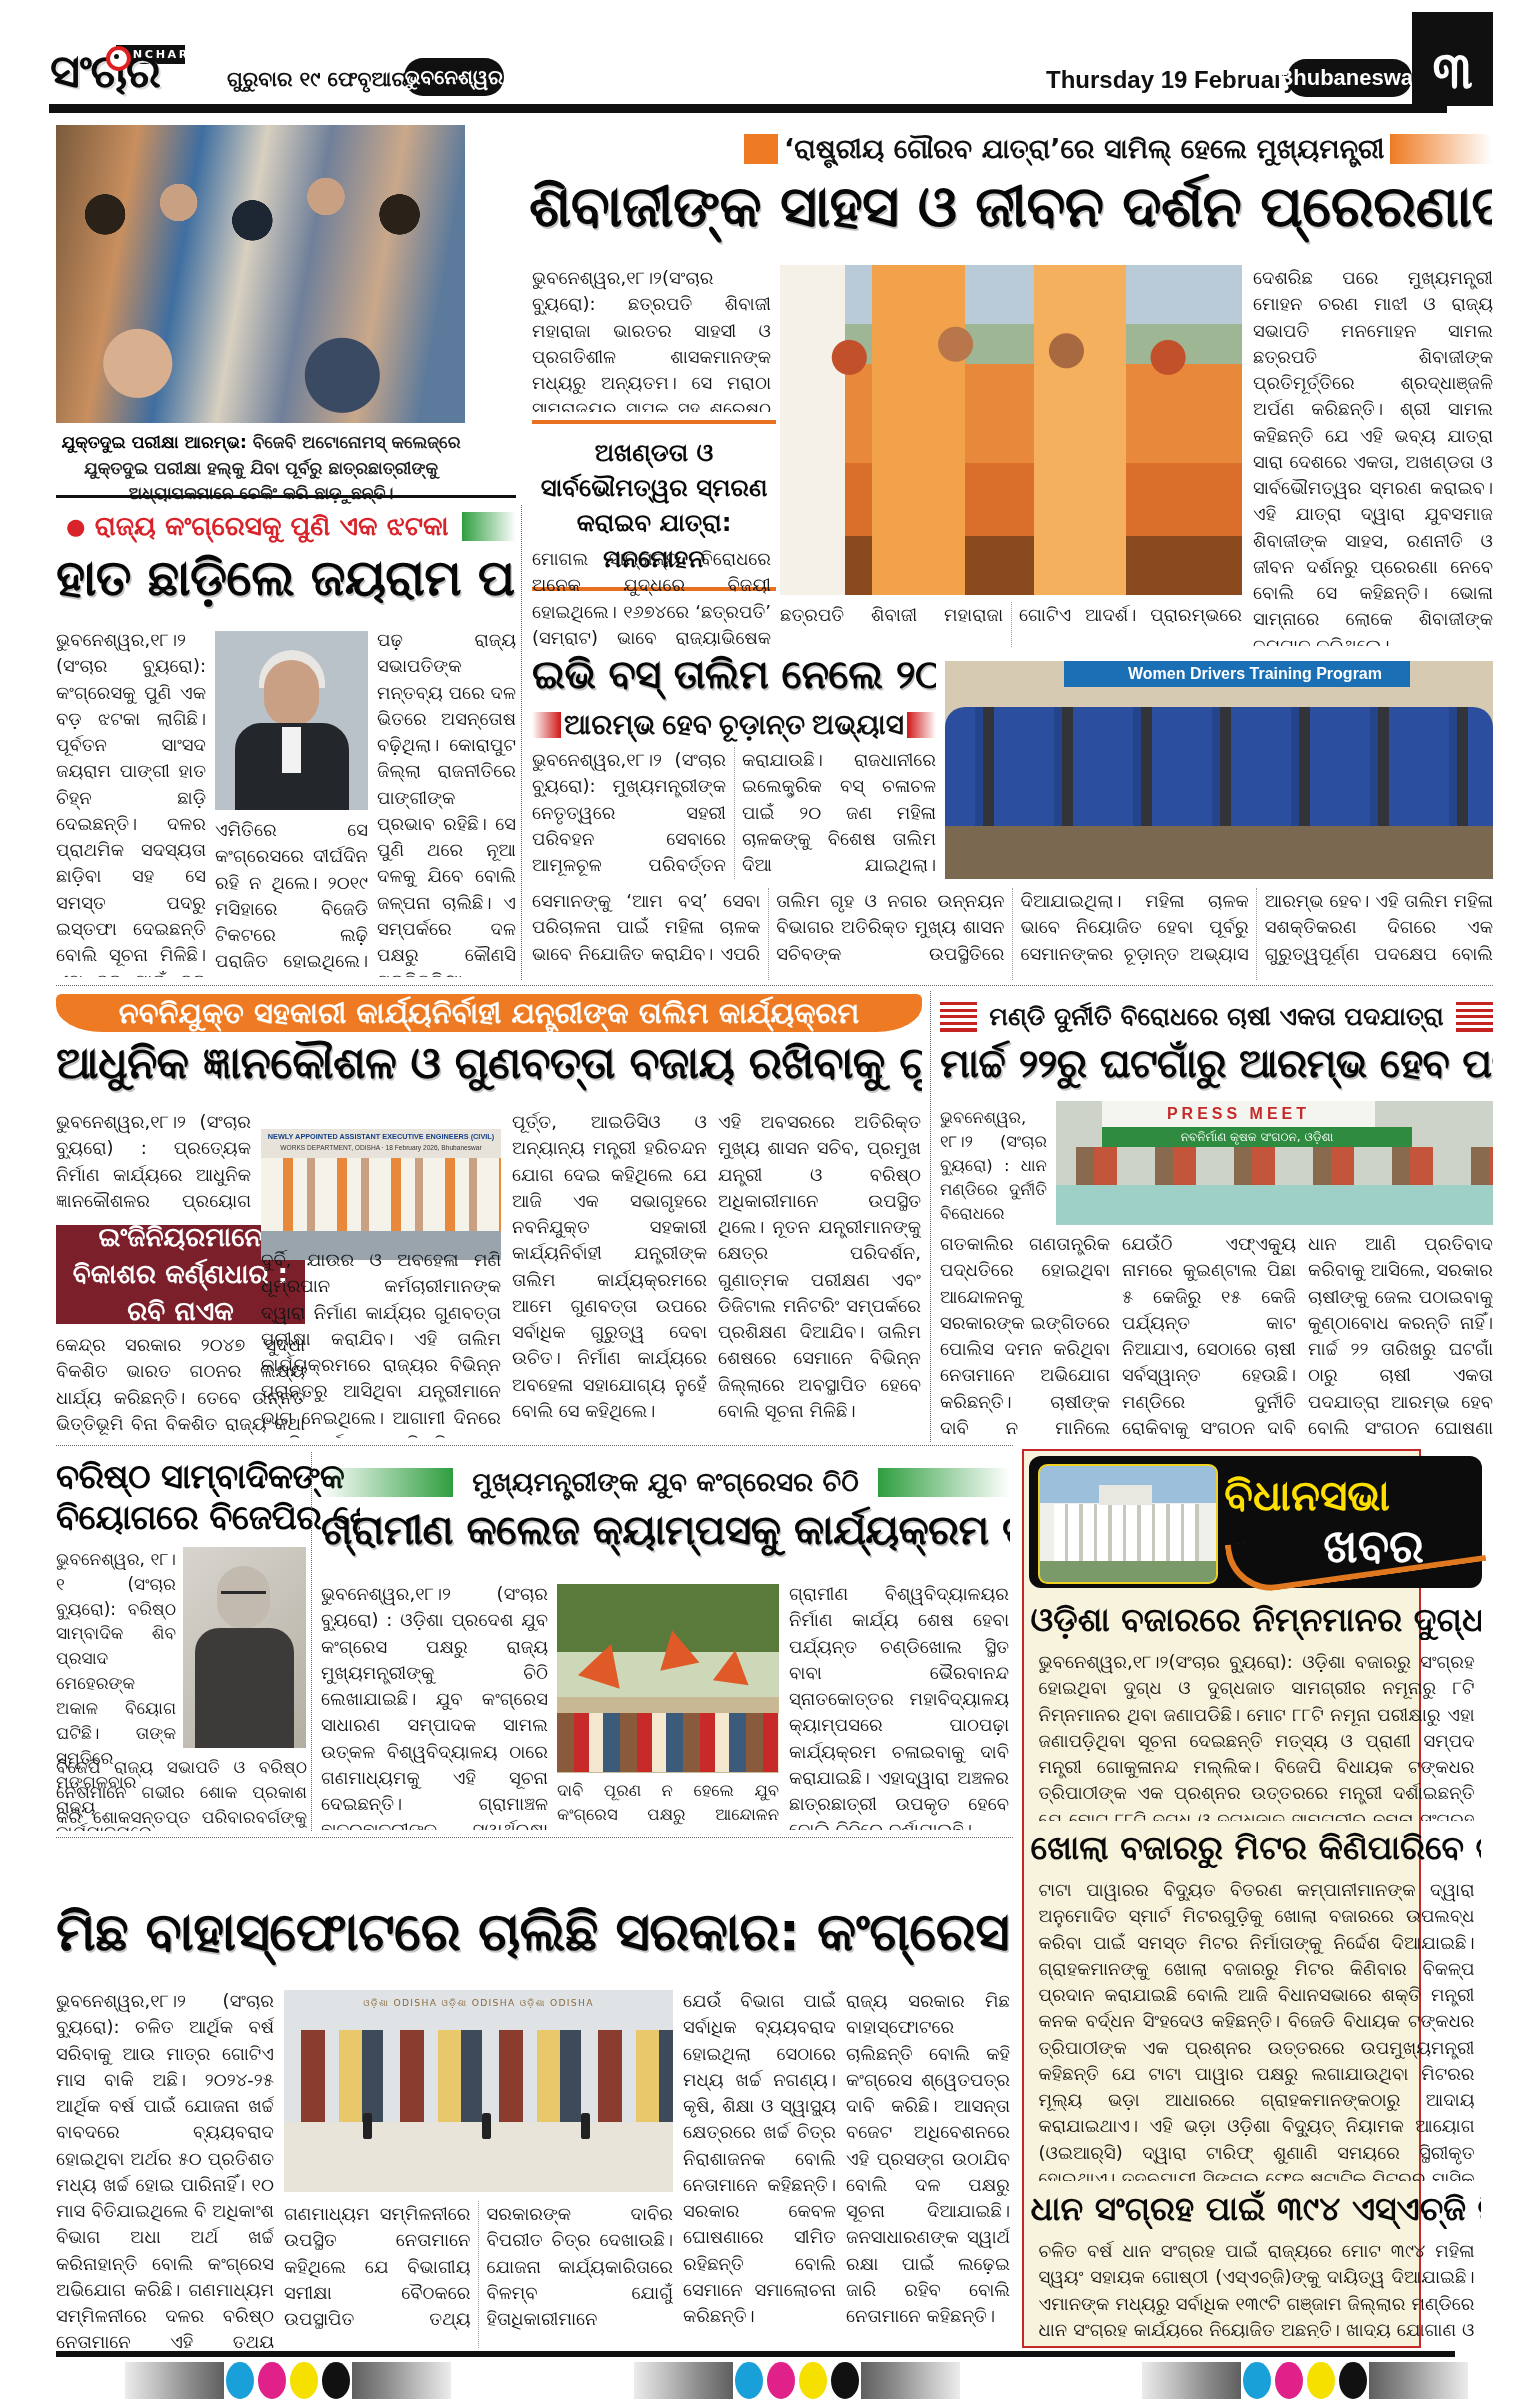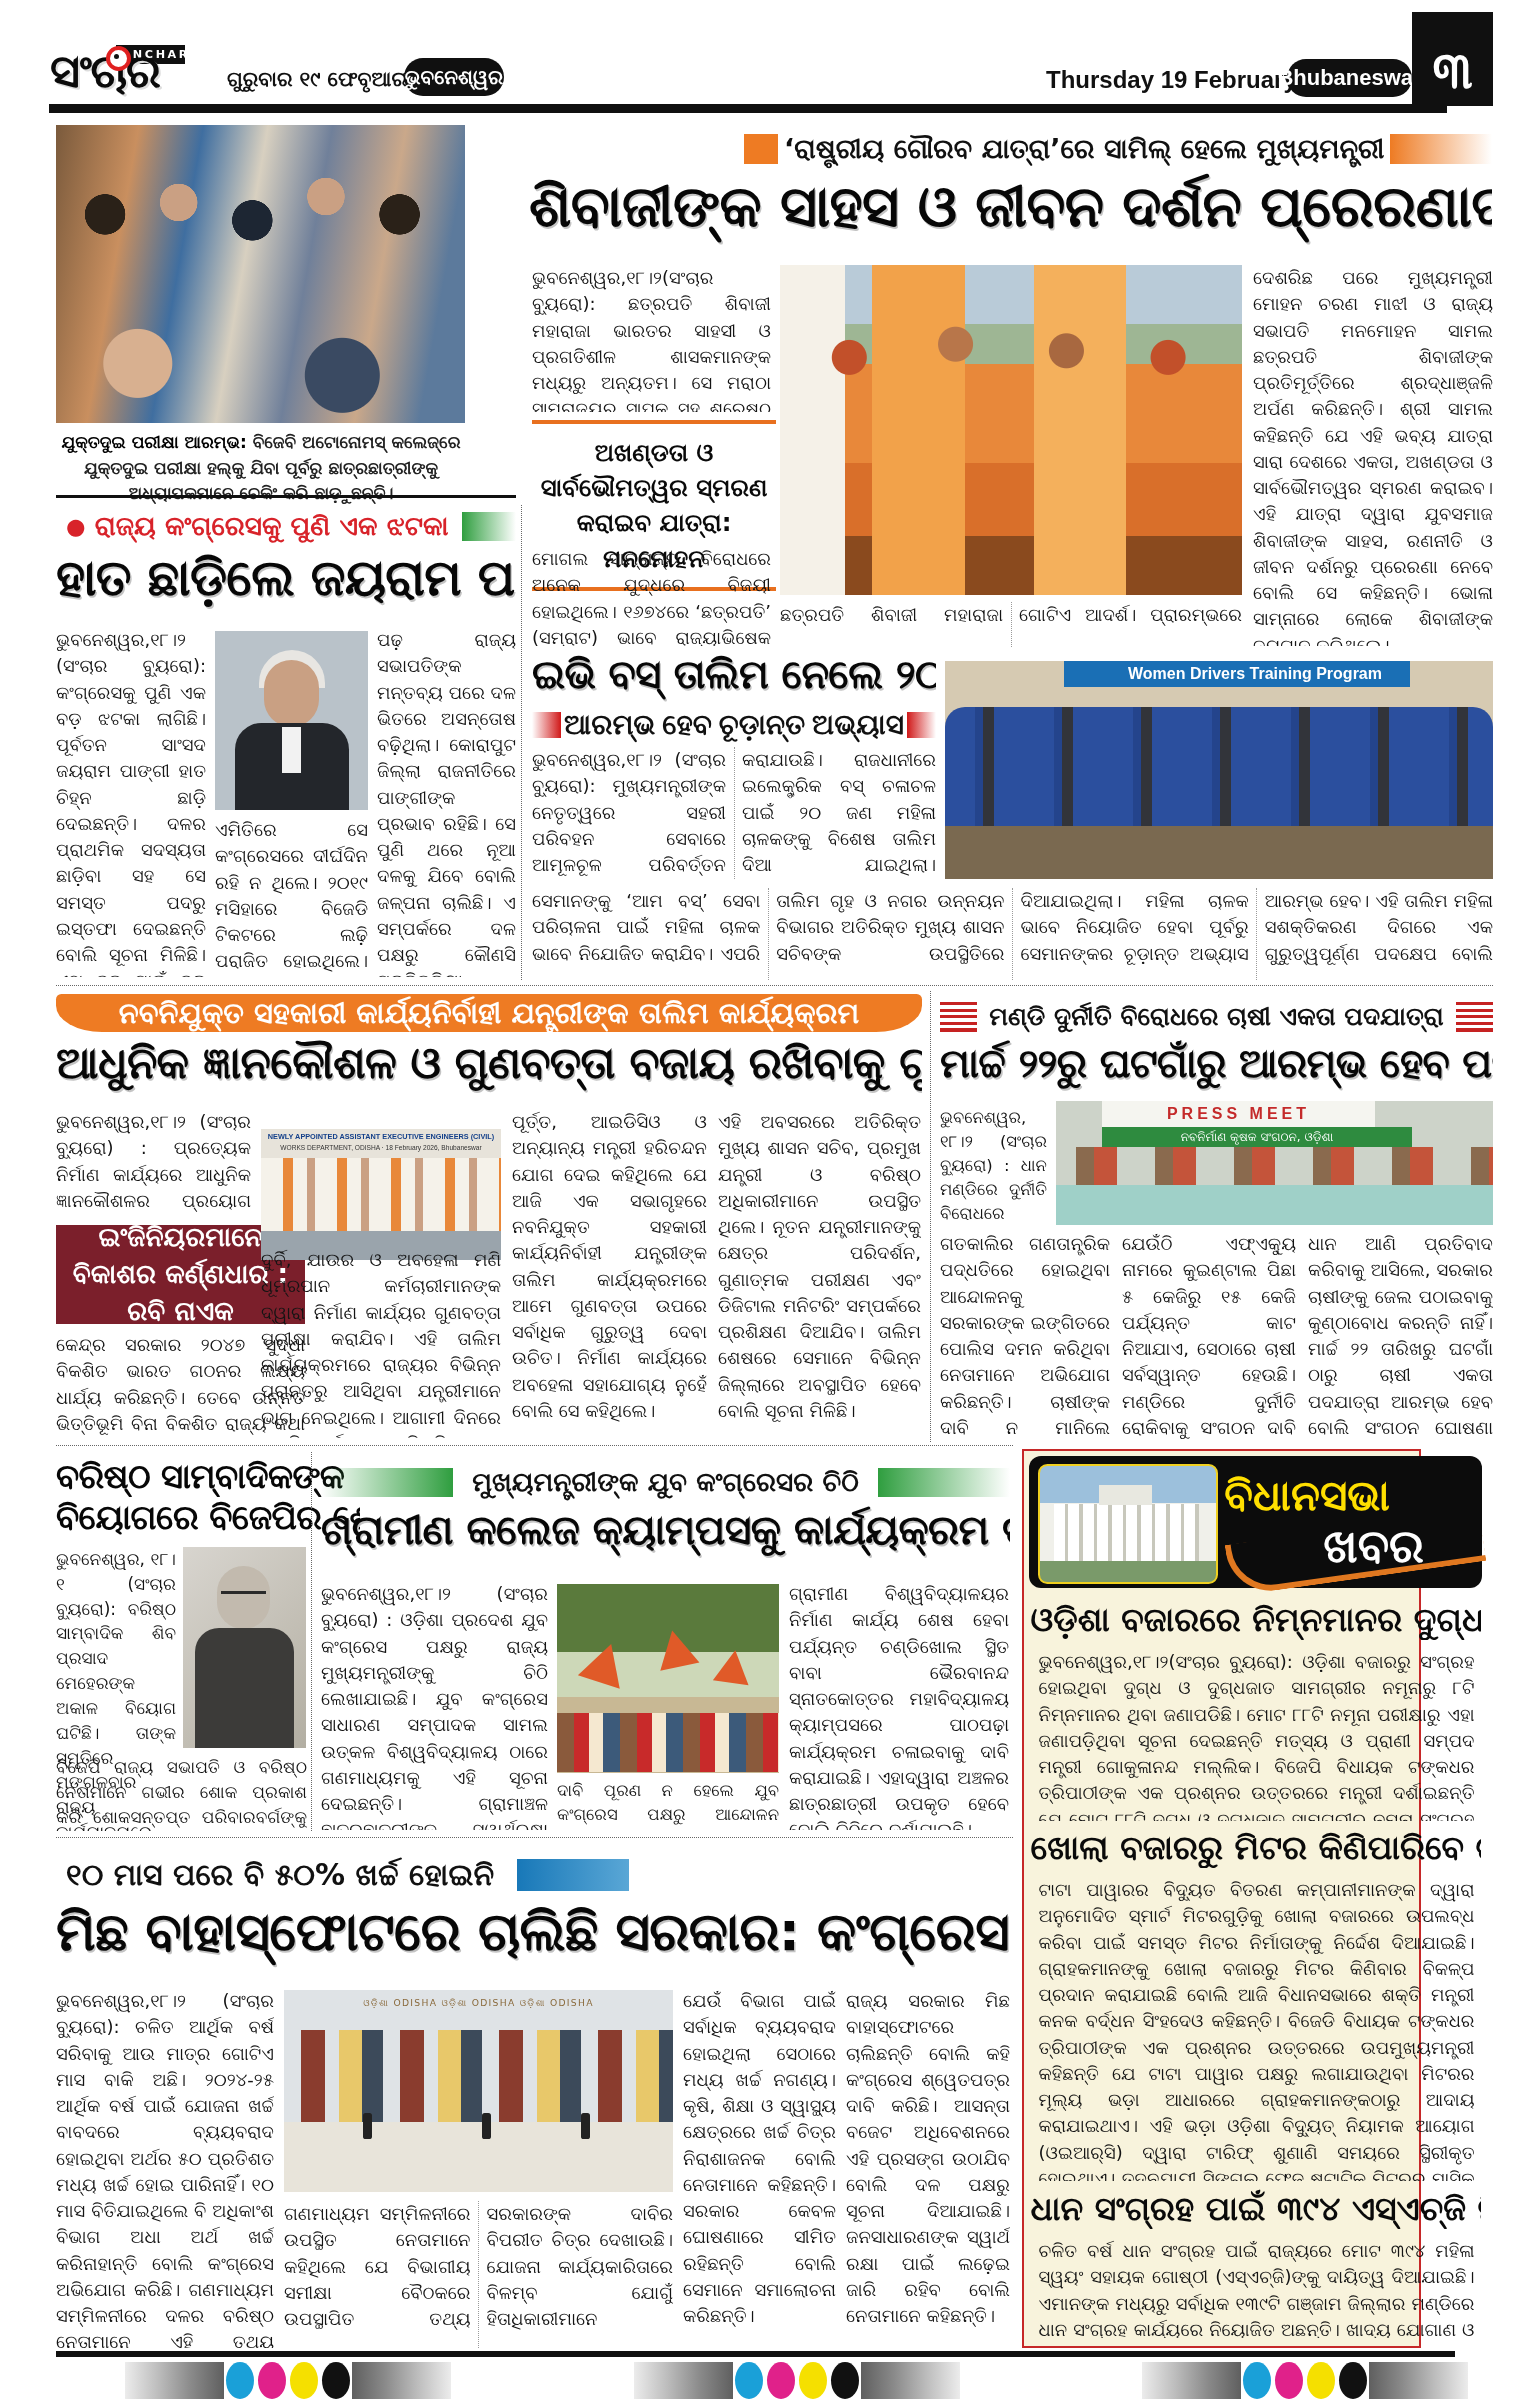--- a/index.html
+++ b/index.html
@@ -195,24 +195,20 @@
     <div class="abs" style="left:26.4px;top:59px;width:0;height:0;border-left:22.4px solid transparent;border-right:22.4px solid transparent;border-bottom:40px solid #e05a28;transform:rotate(18deg);"></div>
     <div class="abs" style="left:99px;top:46px;width:0;height:0;border-left:20px solid transparent;border-right:20px solid transparent;border-bottom:37px solid #e05a28;transform:rotate(-12deg);"></div>
     <div class="abs" style="left:158px;top:66px;width:0;height:0;border-left:18.5px solid transparent;border-right:18.5px solid transparent;border-bottom:33px solid #e05a28;transform:rotate(8deg);"></div>
     <div class="abs" style="left:0;top:129px;width:100%;height:59px;
          background:repeating-linear-gradient(90deg,#8a5a3c 0 17px,#c82a2a 17px 32px,#f5e8d0 32px 46px,#3c5a7a 46px 63px);"></div>
   </div>
   <div class="bt" style="left:789px;top:1581px;width:220px;height:249px;">ଗ୍ରାମୀଣ ବିଶ୍ୱବିଦ୍ୟାଳୟର ନିର୍ମାଣ କାର୍ଯ୍ୟ ଶେଷ ହେବା ପର୍ଯ୍ୟନ୍ତ ଚଣ୍ଡିଖୋଲ ସ୍ଥିତ ବାବା ଭୈରବାନନ୍ଦ ସ୍ନାତକୋତ୍ତର ମହାବିଦ୍ୟାଳୟ କ୍ୟାମ୍ପସରେ ପାଠପଢ଼ା କାର୍ଯ୍ୟକ୍ରମ ଚଳାଇବାକୁ ଦାବି କରାଯାଇଛି। ଏହାଦ୍ୱାରା ଅଞ୍ଚଳର ଛାତ୍ରଛାତ୍ରୀ ଉପକୃତ ହେବେ ବୋଲି ଚିଠିରେ ଦର୍ଶାଯାଇଛି।</div>
   <div class="bt" style="left:557px;top:1779px;width:222px;height:51px;font-size:16.5px;">ଦାବି ପୂରଣ ନ ହେଲେ ଯୁବ କଂଗ୍ରେସ ପକ୍ଷରୁ ଆନ୍ଦୋଳନ କରାଯିବ ବୋଲି ଚେତାବନୀ ଦିଆଯାଇଛି। ଶୀଘ୍ର ପଦକ୍ଷେପ ନେବାକୁ ଅନୁରୋଧ ହୋଇଛି।</div>
 
   <div class="doth" style="left:56px;top:1837px;width:957px;"></div>
-  <div class="kick" style="left:66px;top:1856px;width:713px;height:37px;">
-    <div style="font-size:30px;white-space:nowrap;">୧୦ ମାସ ପରେ ବି ୫୦% ଖର୍ଚ୍ଚ ହୋଇନି</div>
-    <div class="grad-bl" style="width:112px;height:32px;margin-left: 22.4px;"></div>
-  </div>
   <div class="hl" style="left:56px;top:1901px;width:954px;height:73px;font-size:53px;white-space:nowrap;">ମିଛ ବାହାସ୍ଫୋଟରେ ଚାଲିଛି ସରକାର: କଂଗ୍ରେସ</div>
   <div class="bt" style="left:56px;top:1988px;width:218px;height:360px;">ଭୁବନେଶ୍ୱର,୧୮।୨ (ସଂଚାର ବ୍ୟୁରୋ): ଚଳିତ ଆର୍ଥିକ ବର୍ଷ ସରିବାକୁ ଆଉ ମାତ୍ର ଗୋଟିଏ ମାସ ବାକି ଅଛି। ୨୦୨୪-୨୫ ଆର୍ଥିକ ବର୍ଷ ପାଇଁ ଯୋଜନା ଖର୍ଚ୍ଚ ବାବଦରେ ବ୍ୟୟବରାଦ ହୋଇଥିବା ଅର୍ଥର ୫୦ ପ୍ରତିଶତ ମଧ୍ୟ ଖର୍ଚ୍ଚ ହୋଇ ପାରିନାହିଁ। ୧୦ ମାସ ବିତିଯାଇଥିଲେ ବି ଅଧିକାଂଶ ବିଭାଗ ଅଧା ଅର୍ଥ ଖର୍ଚ୍ଚ କରିନାହାନ୍ତି ବୋଲି କଂଗ୍ରେସ ଅଭିଯୋଗ କରିଛି। ଗଣମାଧ୍ୟମ ସମ୍ମିଳନୀରେ ଦଳର ବରିଷ୍ଠ ନେତାମାନେ ଏହି ତଥ୍ୟ ଉପସ୍ଥାପନ କରିଛନ୍ତି।</div>
   <div class="ph" style="left:284px;top:1990px;width:389px;height:202px;background:#dfe3e6;">
     <div class="abs" style="left:0;top:6.6px;width:100%;text-align:center;font-size:9.2px;color:#8a6a3c;letter-spacing:1.3px;">ଓଡ଼ିଶା  ODISHA  ଓଡ଼ିଶା  ODISHA  ଓଡ଼ିଶା  ODISHA</div>
     <div class="abs" style="left:0;top:40px;width:100%;height:92px;
          background:repeating-linear-gradient(90deg,#dfe3e6 0 17px,#8a3c2e 17px 41px,#dfe3e6 41px 55px,#e8c86a 55px 78px,#3c4a5a 78px 99px);"></div>
     <div class="abs" style="left:0;top:132px;width:100%;height:70px;background:#e8e4da;"></div>
     <div class="abs" style="left:79px;top:123px;width:9.2px;height:26.4px;background:#222;border-radius:2.6px;"></div>
     <div class="abs" style="left:198px;top:123px;width:9.2px;height:26.4px;background:#222;border-radius:2.6px;"></div>
     <div class="abs" style="left:297px;top:123px;width:9.2px;height:26.4px;background:#222;border-radius:2.6px;"></div>

